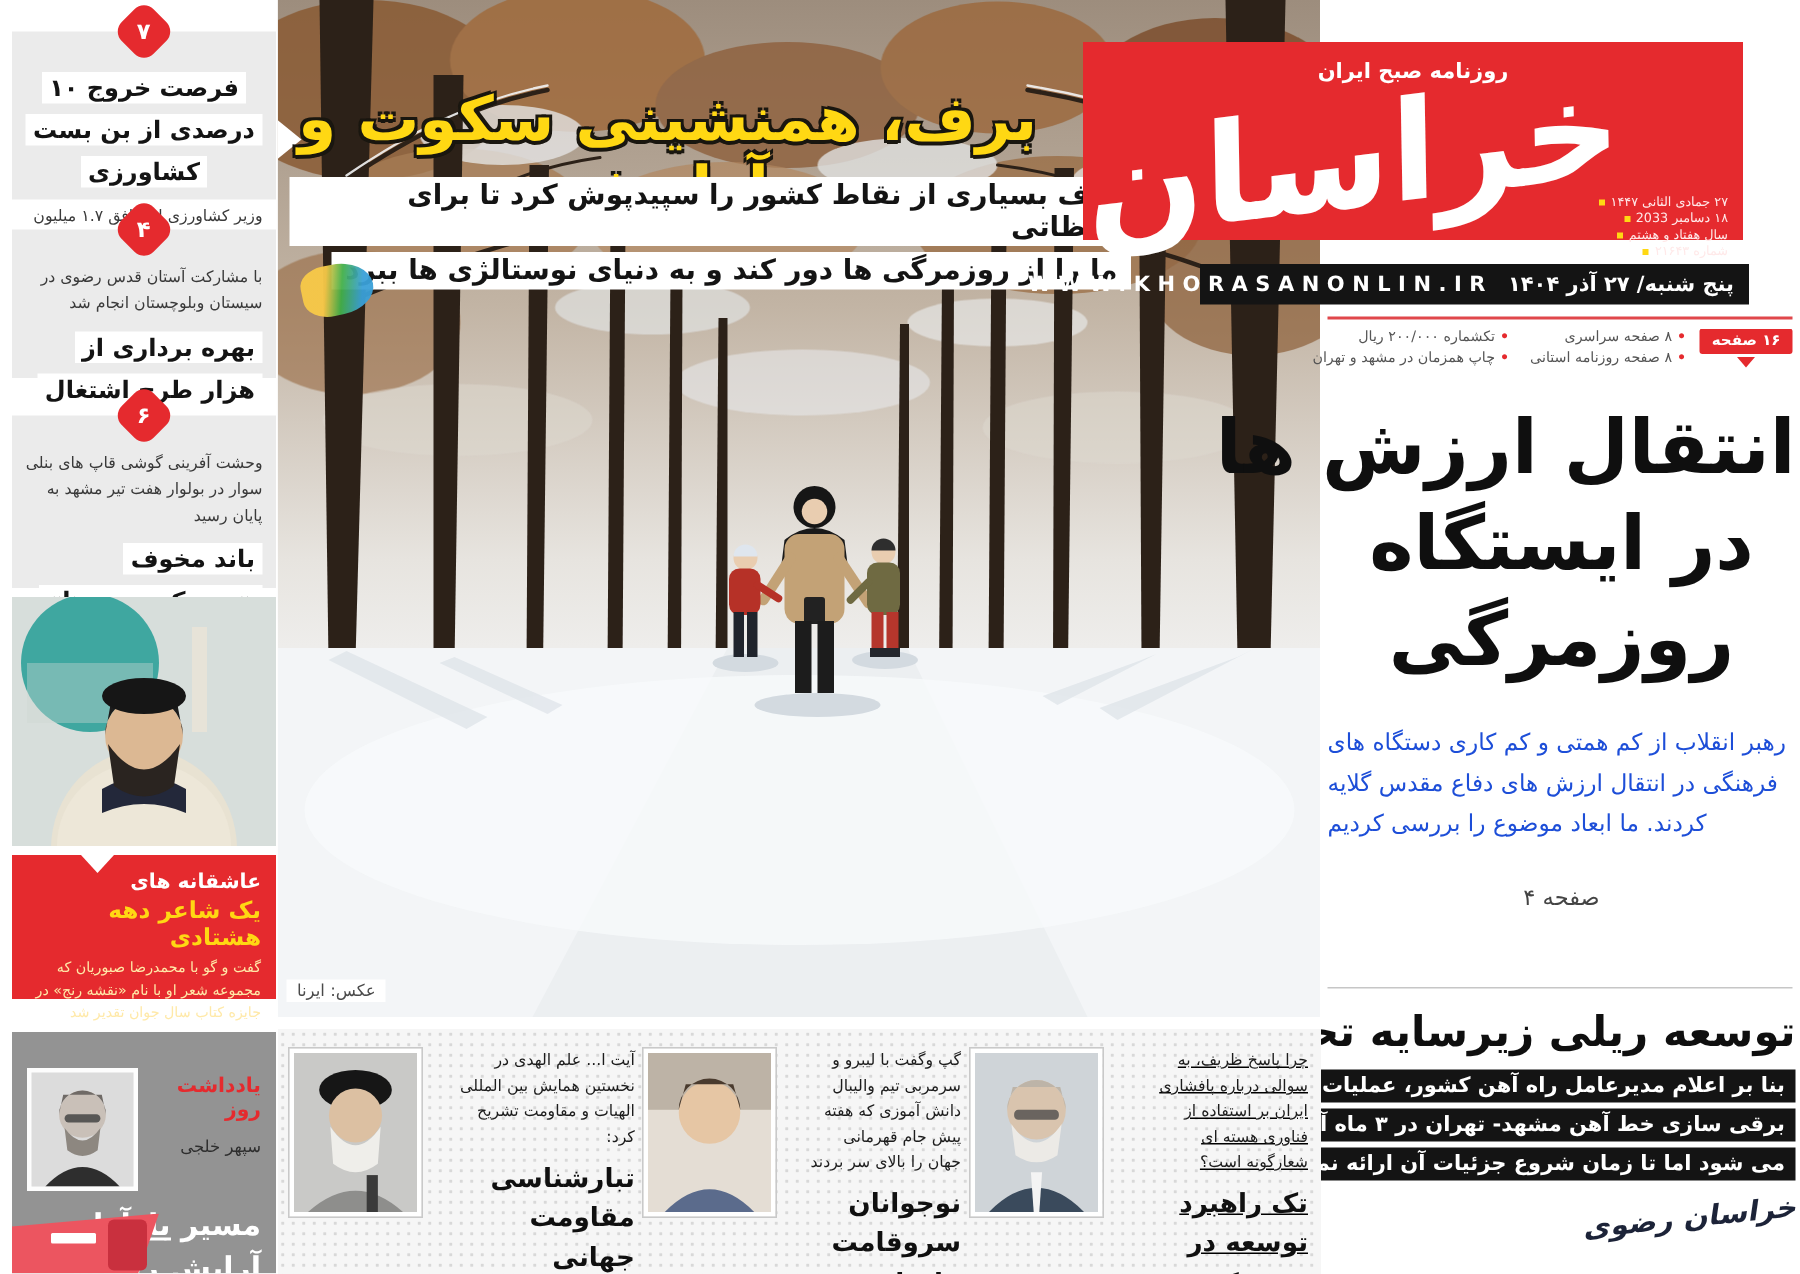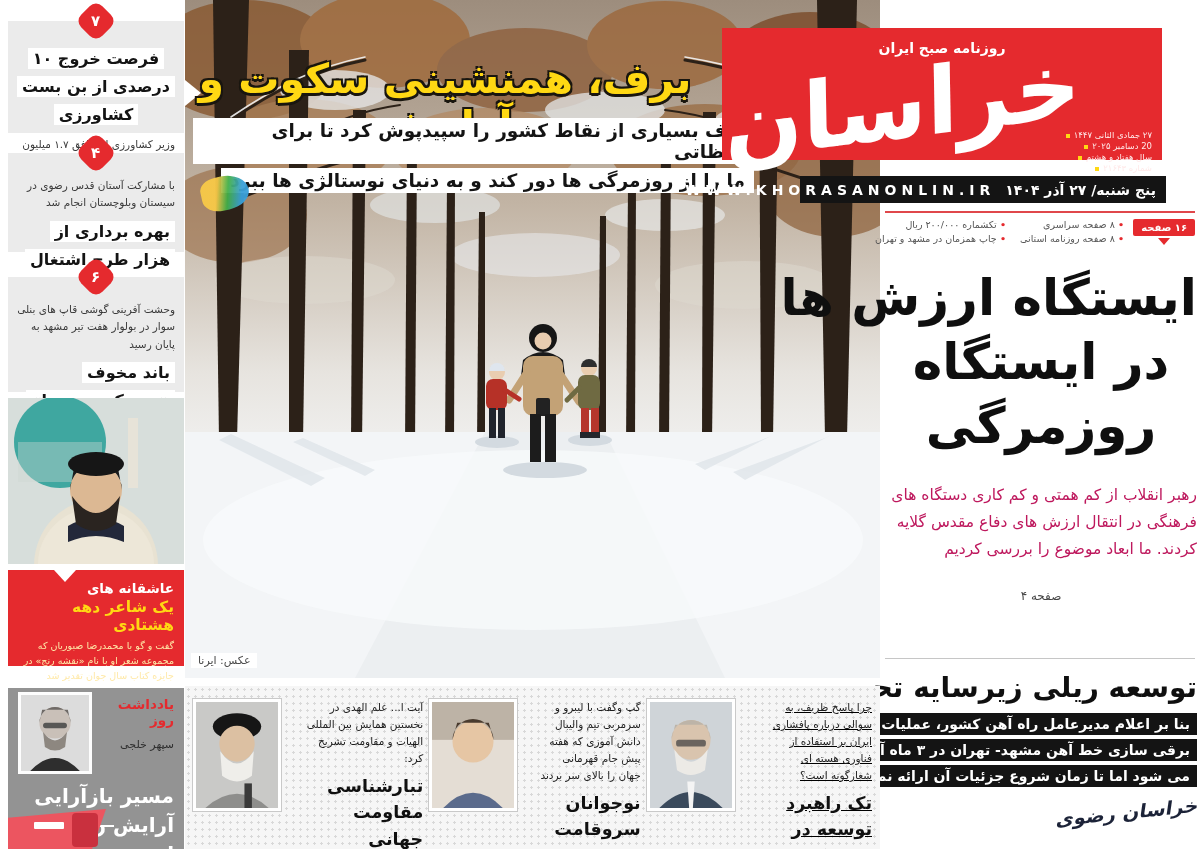--- a/index.html
+++ b/index.html
@@ -38,22 +38,22 @@
   .info-row{position:absolute;left:885px;top:219px;width:310px;display:flex;gap:9px;align-items:flex-start;}
   .pages-badge{background:#e52a2e;color:#fff;font-weight:bold;font-size:10px;padding:3px 8px;border-radius:2px;white-space:nowrap;}
   .badge-tri{width:0;height:0;margin:2px auto 0;border-left:6px solid transparent;border-right:6px solid transparent;border-top:7px solid #e52a2e;}
   .mast-details{display:grid;grid-template-columns:auto auto;gap:3px 14px;font-size:9.5px;color:#555;}
   .mast-details .detail-item{white-space:nowrap;}
   .mast-details .detail-item::before{content:"• ";color:#e52a2e;font-weight:bold;}
 
   
   .lead-story{position:absolute;left:885px;top:266px;width:312px;text-align:center;}
   .lead-line{font-size:50px;font-weight:bold;color:#0f0f0f;line-height:1.28;white-space:nowrap;}
-  .lead-summary{margin-top:24px;font-size:15.5px;line-height:1.75;color:#be185d;text-align:right;}
-  .page-ref{display:inline-block;margin-top:26px;font-size:12px;letter-spacing:2px;color:#444;}
+  .lead-summary{margin-top:24px;font-size:15.5px;line-height:1.75;color:#1d4ed8;text-align:left;}
+  .page-ref{display:inline-block;margin-top:26px;font-size:15px;letter-spacing:2px;color:#444;}
   .divider1{position:absolute;left:885px;top:658px;width:310px;height:1px;background:#c6c6c6;}
 
   
   .rail{position:absolute;left:885px;top:671px;width:312px;text-align:right;}
   .rail-title{font-size:28px;font-weight:bold;color:#0f0f0f;white-space:nowrap;}
   .rail-lines{margin-top:9px;}
   .rail-line{display:table;background:#141414;color:#fff;font-weight:bold;font-size:14px;
     padding:3px 7px;margin-top:4px;white-space:nowrap;}
   .sig{display:inline-block;font-weight:bold;color:#1c2338;transform:skewX(-14deg) rotate(-6deg);}
   .rail .sig{font-size:19px;margin-top:14px;}
@@ -77,21 +77,21 @@
     padding:10px 10px 6px;text-align:right;}
   .poet-card::before{content:"";position:absolute;top:0;left:26%;width:0;height:0;
     border-left:11px solid transparent;border-right:11px solid transparent;border-top:12px solid #fff;}
   .poet-kicker{color:#fff;font-weight:bold;font-size:13.5px;}
   .poet-title{color:#ffd813;font-weight:bold;font-size:15.5px;margin-top:2px;}
   .poet-body{color:#ffe9a8;font-size:9.5px;line-height:1.6;margin-top:4px;}
   .poet-badge{display:inline-block;background:#fff;color:#e52a2e;font-weight:bold;font-size:7.5px;
     padding:1px 6px;border-radius:2px;margin-top:3px;}
 
   .note-card{position:absolute;left:8px;top:688px;width:176px;height:161px;background:#939393;
-    padding:4px 10px 8px;overflow:hidden;}
+    padding:24px 10px 8px;overflow:hidden;}
   .note-head{display:flex;gap:8px;}
   .note-headtext{flex:1;text-align:right;padding-top:4px;}
   .note-kicker{color:#e52a2e;font-weight:bold;font-size:13.5px;}
   .note-author{color:#2e2e2e;font-size:11px;margin-top:10px;}
   .note-photo{width:74px;height:82px;background:#e6e6e6;border:3px solid #fdfdfd;flex:none;}
   .note-photo svg{display:block;width:100%;height:100%;}
   .note-title{color:#fff;font-weight:bold;font-size:20px;line-height:1.45;text-align:right;margin-top:8px;}
   .note-underline{position:absolute;left:14px;bottom:22px;width:92px;height:2px;background:#fff;}
   .ribbon{position:absolute;left:-6px;bottom:-2px;width:104px;height:42px;background:#ec5560;
     clip-path:polygon(0 22%,100% 0,86% 100%,0 100%);}
@@ -226,21 +226,21 @@
     </div>
     <div class="supplement-logo"></div>
     <div class="credit">عکس: ایرنا</div>
   </div>
 
   <div class="masthead-red">
     <div class="tagline">روزنامه صبح ایران</div>
     <div class="paper-logo">خراسان</div>
     <div class="mast-meta">
       <div class="meta-line">۲۷ جمادی الثانی ۱۴۴۷</div>
-      <div class="meta-line">20 دسامبر ۲۰۲۵</div>
+      <div class="meta-line">۱۸ دسامبر 2033</div>
       <div class="meta-line">سال هفتاد و هشتم</div>
       <div class="meta-line">شماره ۲۱۶۴۳</div>
     </div>
   </div>
   <div class="black-strip">
     <div class="date-strip">پنج شنبه/ ۲۷ آذر ۱۴۰۴</div>
     <div class="site-url">WWW.KHORASANONLIN.IR</div>
   </div>
   <div class="red-rule"></div>
   <div class="info-row">
@@ -250,21 +250,21 @@
     </div>
     <div class="mast-details">
       <div class="detail-item">۸ صفحه سراسری</div>
       <div class="detail-item">تکشماره ۲۰۰/۰۰۰ ریال</div>
       <div class="detail-item">۸ صفحه روزنامه استانی</div>
       <div class="detail-item">چاپ همزمان در مشهد و تهران</div>
     </div>
   </div>
 
   <div class="lead-story">
-    <div class="lead-line">ایستگاه ارزش ها</div>
+    <div class="lead-line">انتقال ارزش ها</div>
     <div class="lead-line">در ایستگاه</div>
     <div class="lead-line">روزمرگی</div>
     <div class="lead-summary">رهبر انقلاب از کم همتی و کم کاری دستگاه های فرهنگی در انتقال ارزش های دفاع مقدس گلایه کردند. ما ابعاد موضوع را بررسی کردیم</div>
     <span class="page-ref">صفحه ۴</span>
   </div>
   <div class="divider1"></div>
 
   <div class="rail">
     <div class="rail-title">توسعه ریلی زیرسایه تحریم</div>
     <div class="rail-lines">

